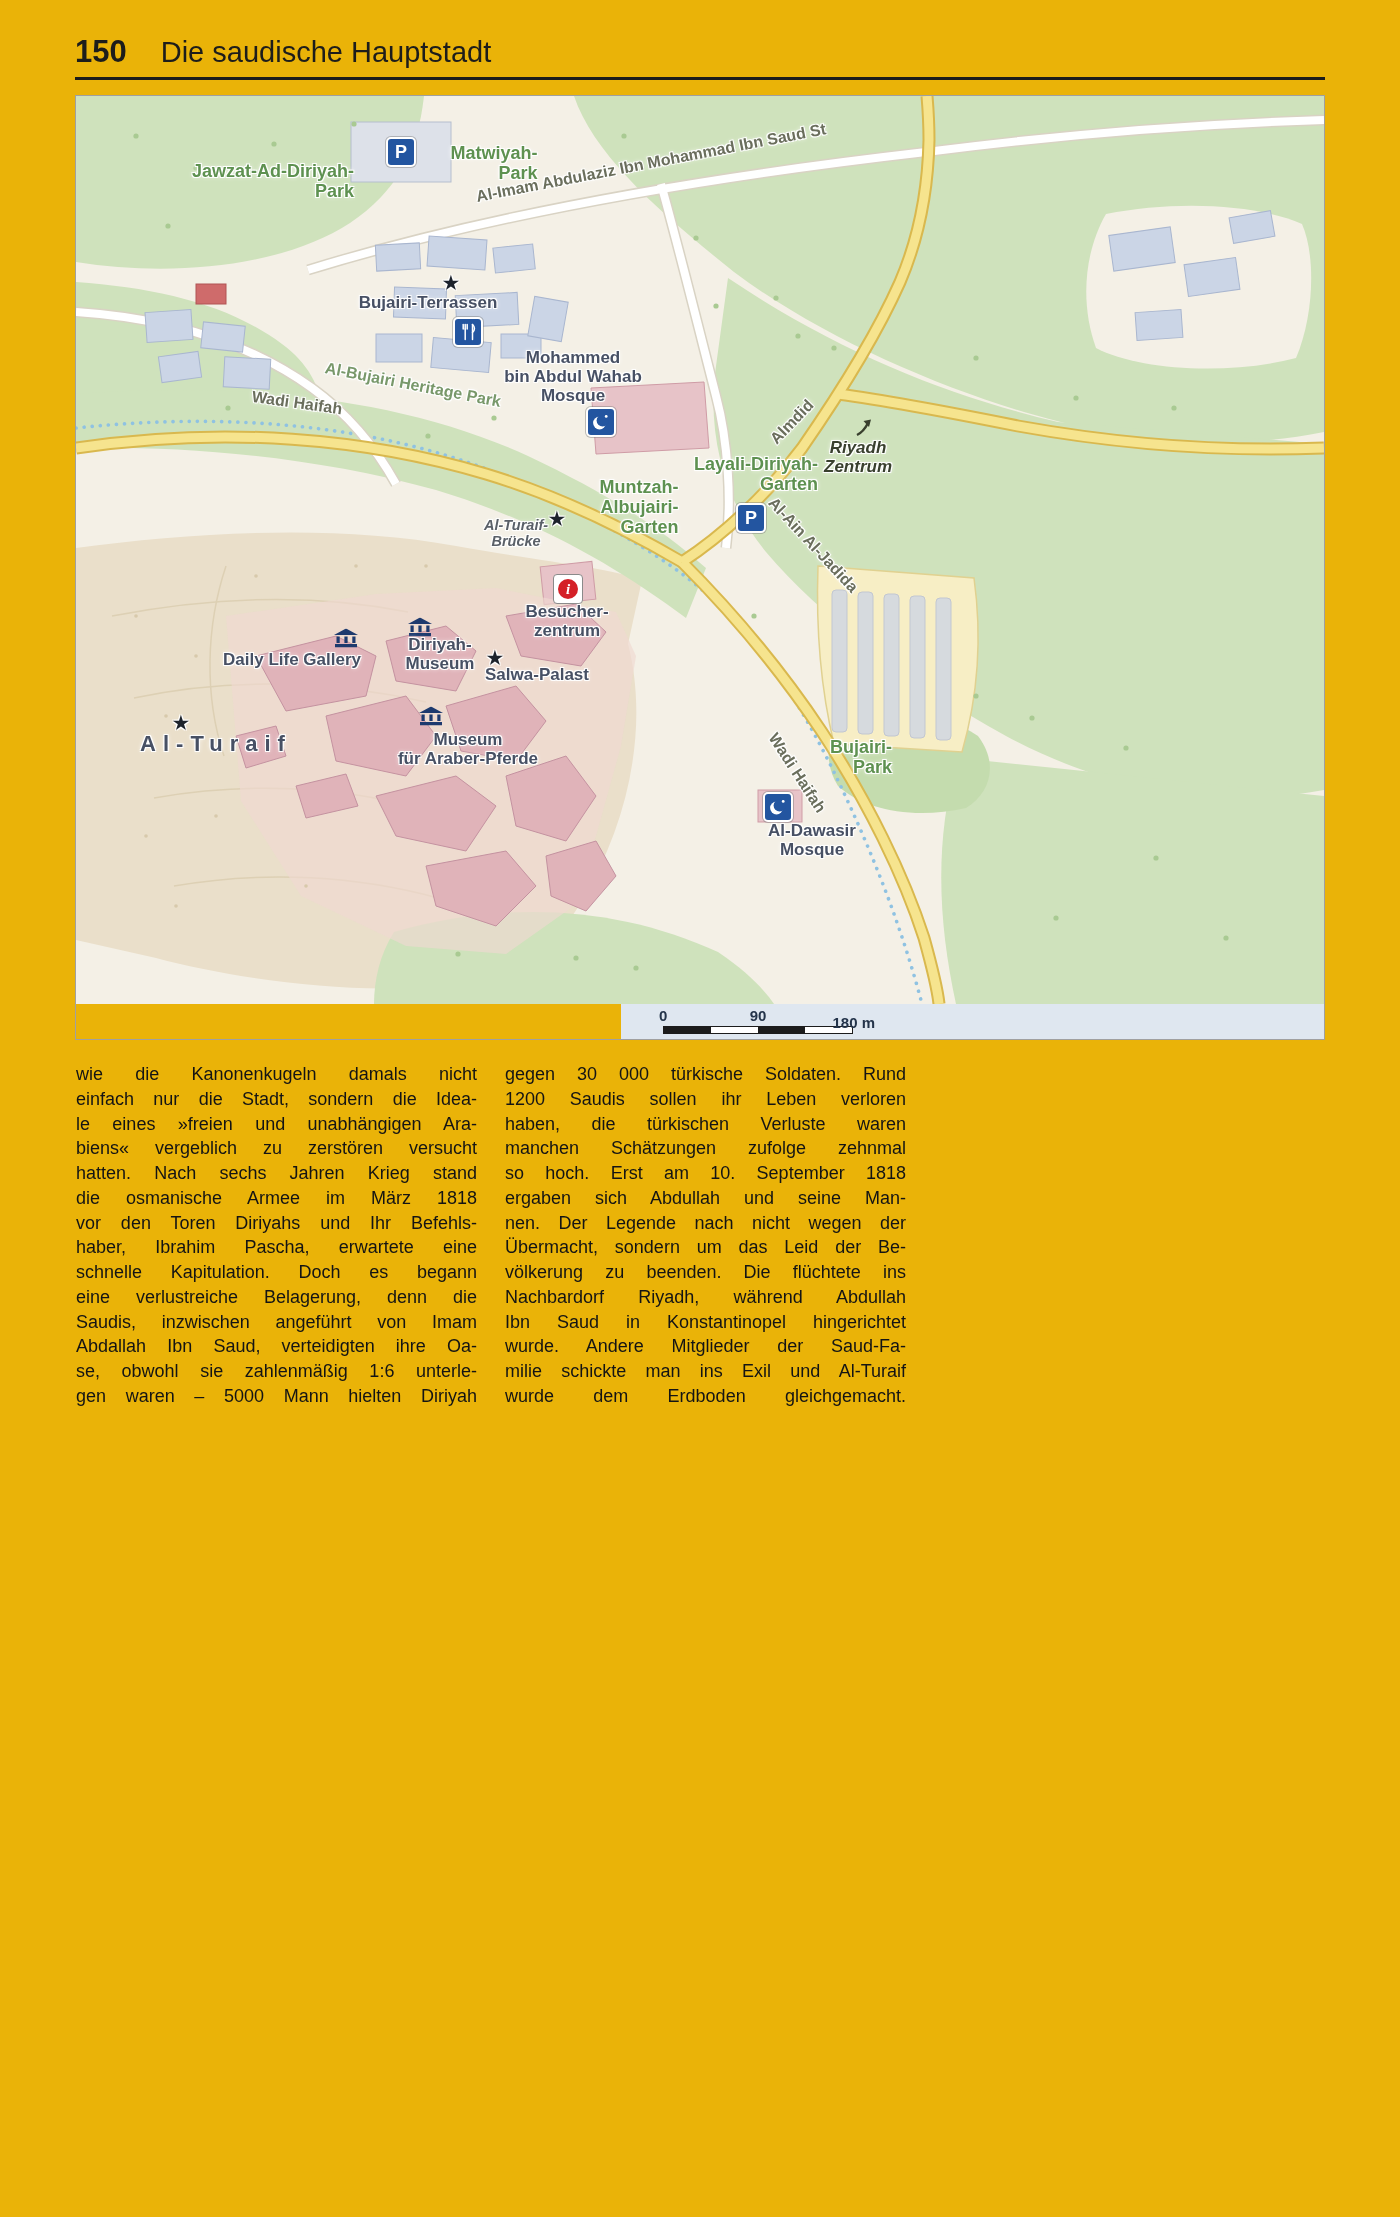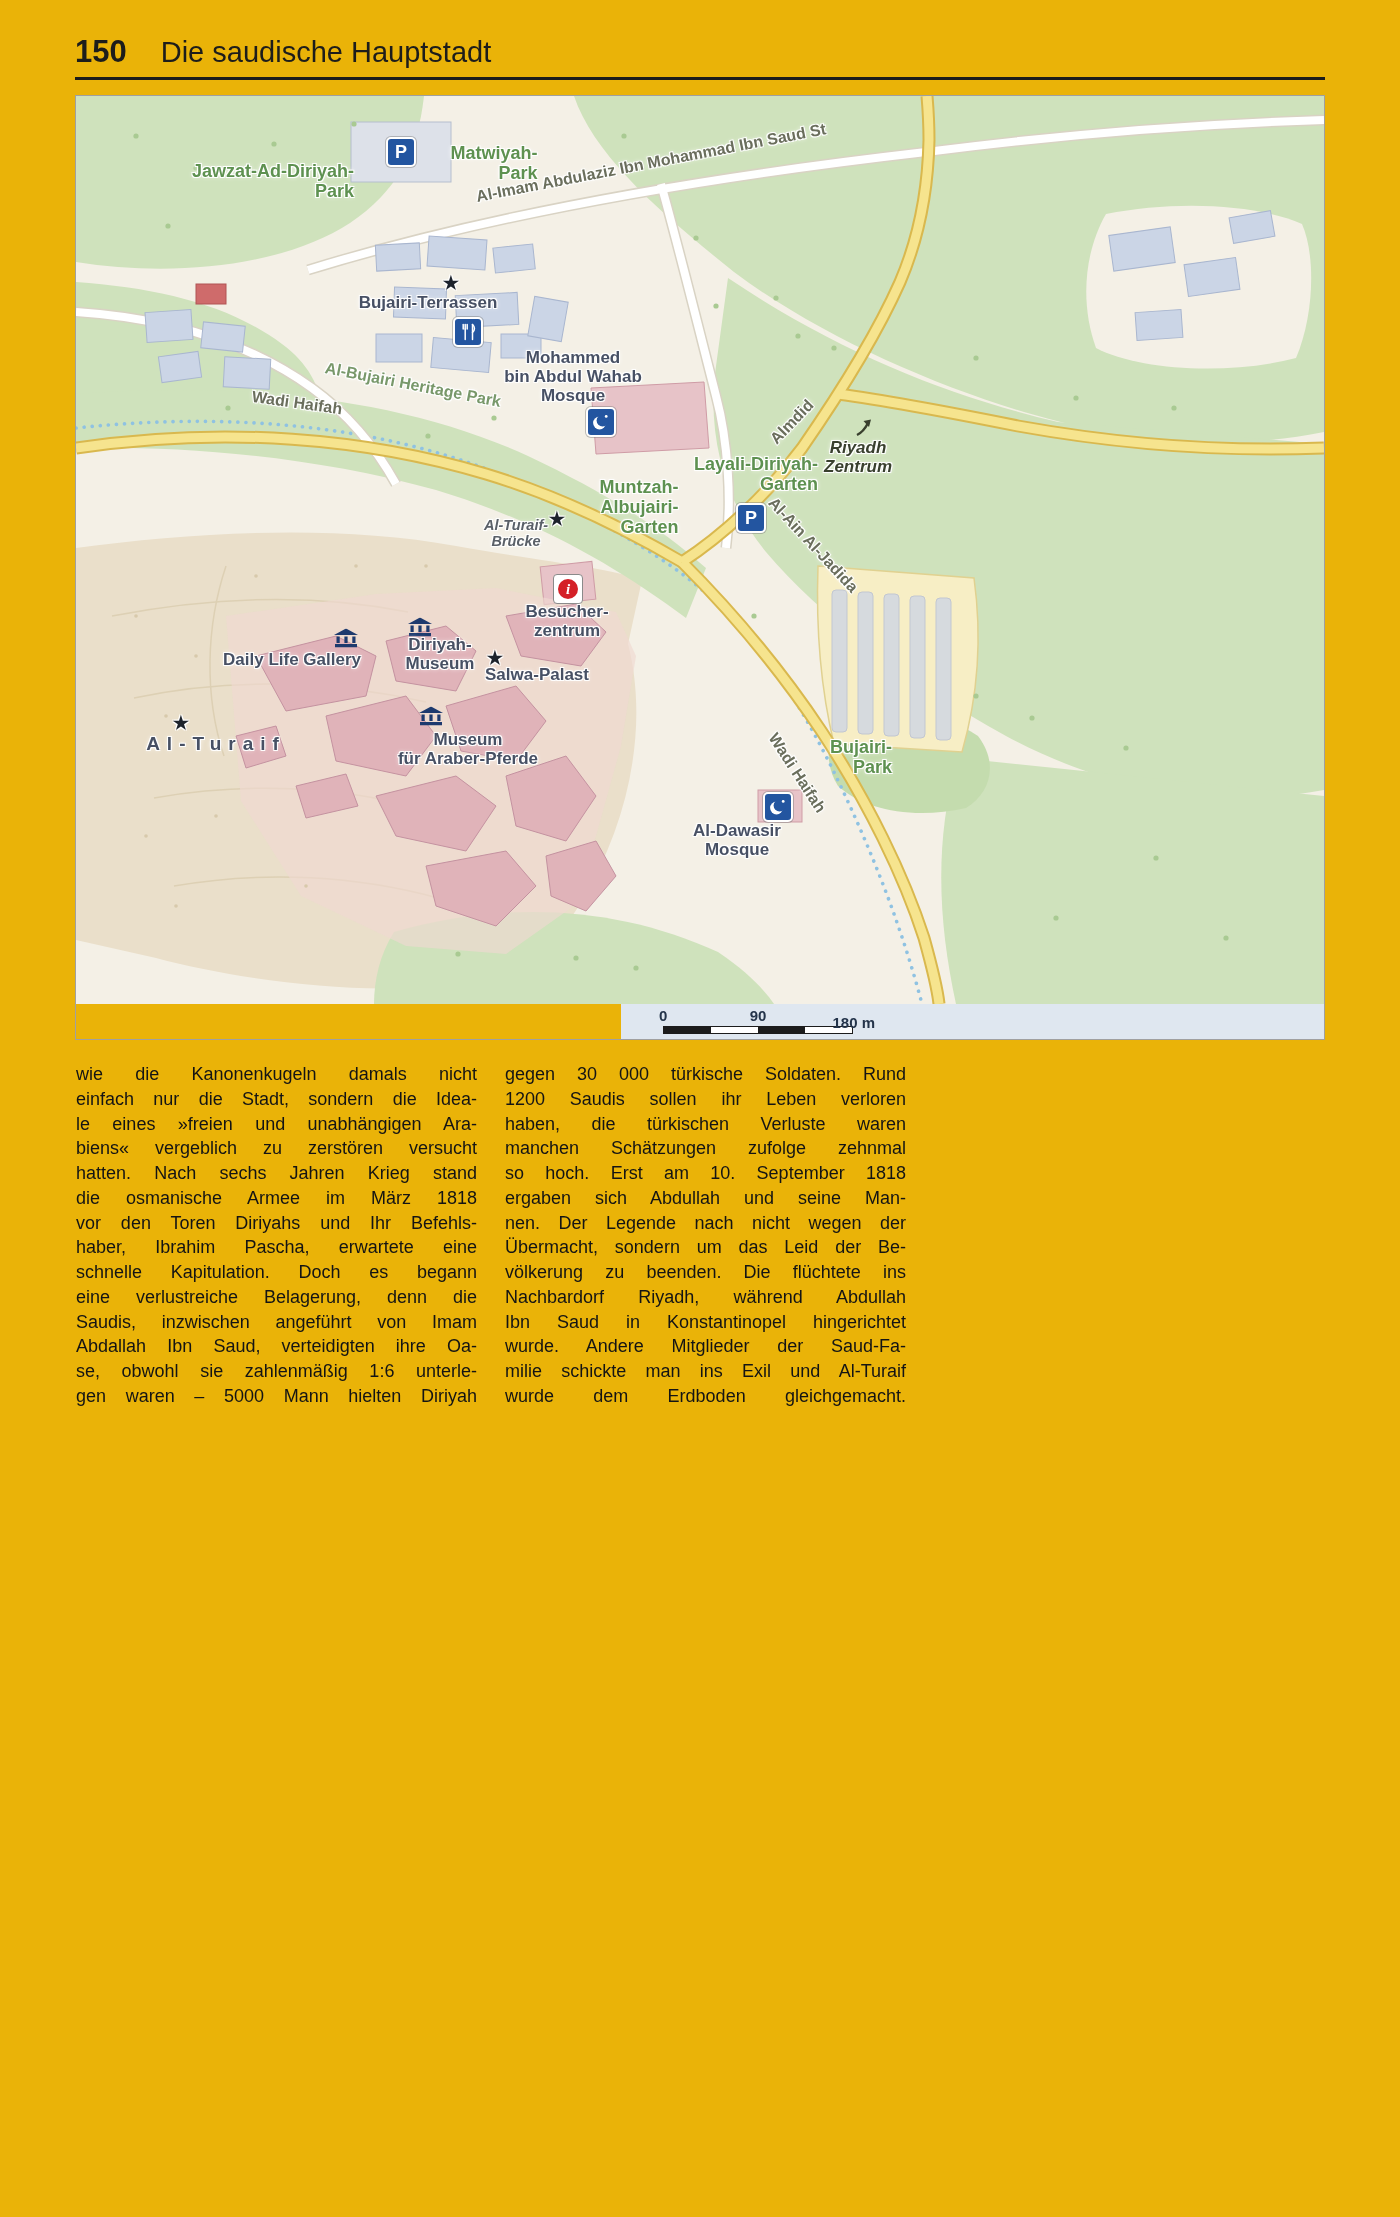--- a/index.html
+++ b/index.html
@@ -21,21 +21,21 @@
   
   .mlabel{position:absolute;transform:translate(-50%,-50%);text-align:center;white-space:pre-line;
           line-height:1.12;font-weight:bold;pointer-events:none;
           text-shadow:-1px -1px 0 rgba(255,255,255,.95),1px -1px 0 rgba(255,255,255,.95),
                       -1px 1px 0 rgba(255,255,255,.95),1px 1px 0 rgba(255,255,255,.95),0 0 5px #fff;}
   .mlabel.park{color:var(--park_label);font-size:18px;text-align:right;}
   .mlabel.poi{color:var(--poi_label);font-size:17px;}
   .mlabel.street{color:var(--street_label);font-size:16px;}
   .mlabel.note{color:var(--note_label);font-size:14.5px;font-style:italic;font-weight:600;}
   .mlabel.dest{color:#39402e;font-size:17px;font-style:italic;}
-  .mlabel.big{color:var(--poi_label);font-size:19px;letter-spacing:7px;}
+  .mlabel.big{color:var(--poi_label);font-size:22px;letter-spacing:7px;}
   .mlabel.parkstreet{color:#78986a;font-size:16px;}
 
   
   .micon{position:absolute;transform:translate(-50%,-50%);display:flex;align-items:center;justify-content:center;}
   .sq{background:var(--icon_blue);border:2px solid #fff;border-radius:5px;box-shadow:0 0 0 1px rgba(120,120,120,.45);}
   .parking{width:26px;height:26px;color:#fff;font-weight:bold;font-size:18px;}
   .mosque,.restaurant{width:26px;height:26px;}
   .museum{width:24px;height:19px;}
   .star{font-size:21px;color:var(--star_color);line-height:1;
         text-shadow:-1px -1px 0 #fff,1px -1px 0 #fff,-1px 1px 0 #fff,1px 1px 0 #fff;}
@@ -338,21 +338,21 @@
       <div class="mlabel poi" style="left:216px;top:564px">Daily Life Gallery</div>
       <div class="mlabel poi" style="left:364px;top:558px">Diriyah-
 Museum</div>
       <div class="mlabel poi" style="left:461px;top:579px">Salwa-Palast</div>
       <div class="mlabel poi" style="left:392px;top:653px">Museum
 für Araber-Pferde</div>
       <div class="mlabel big" style="left:140px;top:648px">Al-Turaif</div>
       <div class="mlabel street" style="left:721px;top:677px;transform:translate(-50%,-50%) rotate(57deg)">Wadi Haifah</div>
       <div class="mlabel park" style="left:785px;top:661px">Bujairi-
 Park</div>
-      <div class="mlabel poi" style="left:661px;top:744px">Al-Dawasir
+      <div class="mlabel poi" style="left:736px;top:744px">Al-Dawasir
 Mosque</div>
     </div>
 
     <figcaption class="map-captionbar">
       <div class="caption-right">
         <div class="map-scale">
           <div class="scale-numbers">
             <span class="zero">0</span>
             <span class="half">90</span>
             <span class="full">180 m</span>

